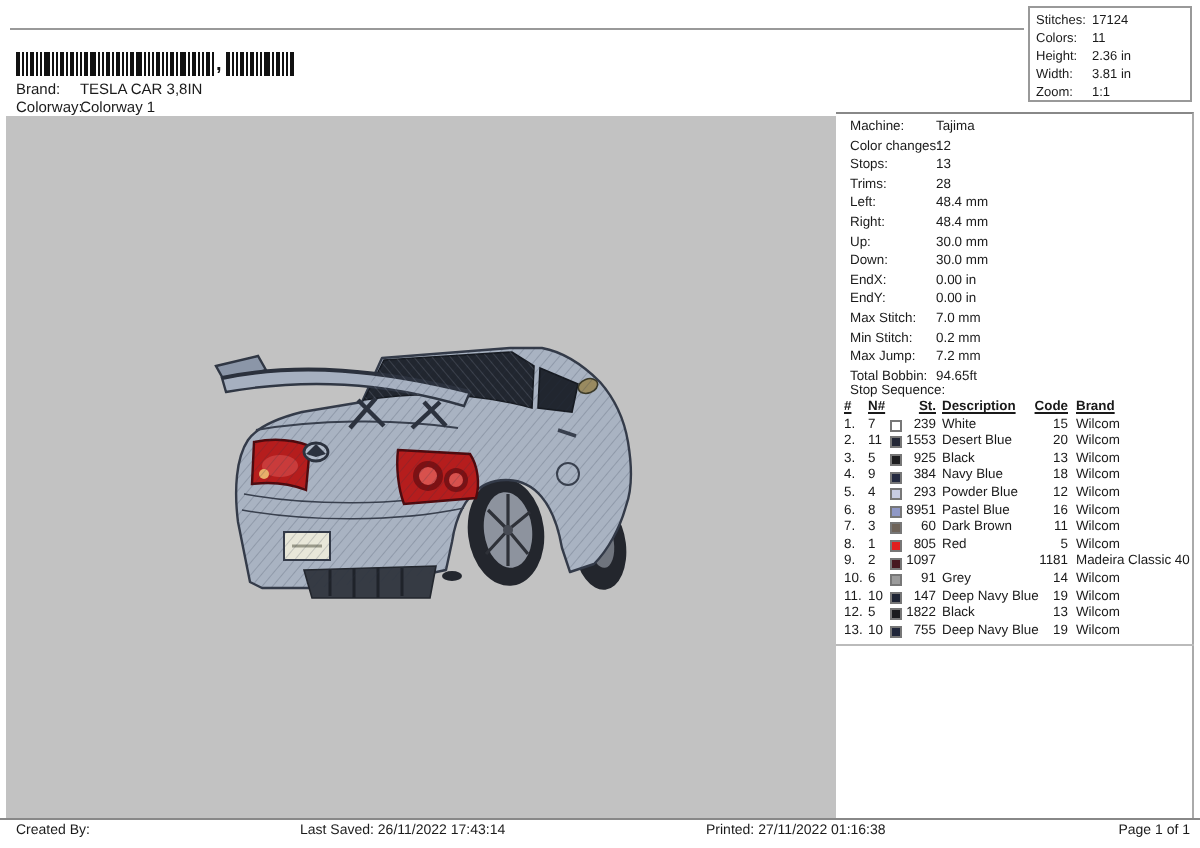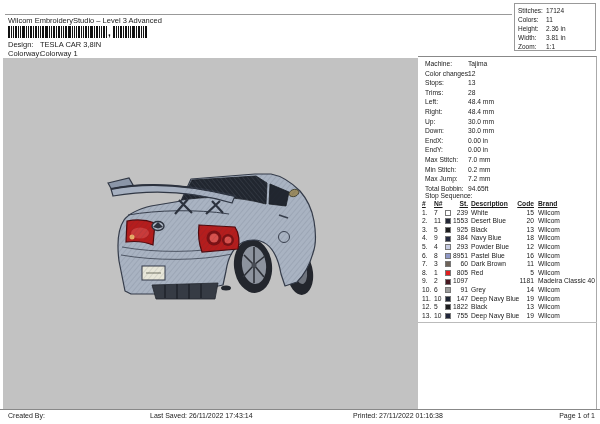--- a/index.html
+++ b/index.html
@@ -47,24 +47,23 @@
   .f-saved{left:150px;}
   .f-printed{left:353px;}
   .f-page{right:5px;text-align:right;}
 </style>
 </head>
 <body>
 
 <div class="page">
 
   <div class="title-rule"></div>
-  <div class="subtitle">Wilcom EmbroideryStudio – Level 3 Advanced</div>
   <div class="barcode" id="barcode"><span style="width: 2px;"></span><span style="width: 1px;"></span><span style="width: 1px;"></span><span style="width: 2px;"></span><span style="width: 1px;"></span><span style="width: 1px;"></span><span style="width: 3px;"></span><span style="width: 1px;"></span><span style="width: 1px;"></span><span style="width: 2px;"></span><span style="width: 1px;"></span><span style="width: 2px;"></span><span style="width: 1px;"></span><span style="width: 1px;"></span><span style="width: 2px;"></span><span style="width: 3px;"></span><span style="width: 1px;"></span><span style="width: 1px;"></span><span style="width: 2px;"></span><span style="width: 1px;"></span><span style="width: 2px;"></span><span style="width: 1px;"></span><span style="width: 1px;"></span><span style="width: 2px;"></span><span style="width: 3px;"></span><span style="width: 1px;"></span><span style="width: 1px;"></span><span style="width: 1px;"></span><span style="width: 2px;"></span><span style="width: 1px;"></span><span style="width: 1px;"></span><span style="width: 2px;"></span><span style="width: 1px;"></span><span style="width: 3px;"></span><span style="width: 1px;"></span><span style="width: 2px;"></span><span style="width: 1px;"></span><span style="width: 1px;"></span><span style="width: 2px;"></span><span style="width: 1px;"></span><span class="comma">,</span><span style="width: 2px;"></span><span style="width: 1px;"></span><span style="width: 1px;"></span><span style="width: 2px;"></span><span style="width: 1px;"></span><span style="width: 2px;"></span><span style="width: 1px;"></span><span style="width: 1px;"></span><span style="width: 3px;"></span><span style="width: 1px;"></span><span style="width: 2px;"></span><span style="width: 1px;"></span><span style="width: 1px;"></span><span style="width: 2px;"></span></div>
   <div class="hdr-row" style="top:40px;">
-    <span class="lbl">Design:</span>
+    <span class="lbl">Brand:</span>
     <span>TESLA CAR 3,8IN</span>
   </div>
   <div class="hdr-row" style="top:49px;">
     <span class="lbl">Colorway:</span>
     <span>Colorway 1</span>
   </div>
 
   <div class="stats-box">
     <div class="stats-row"><span class="lbl">Stitches:</span><span>17124</span></div>
     <div class="stats-row"><span class="lbl">Colors:</span><span>11</span></div>

